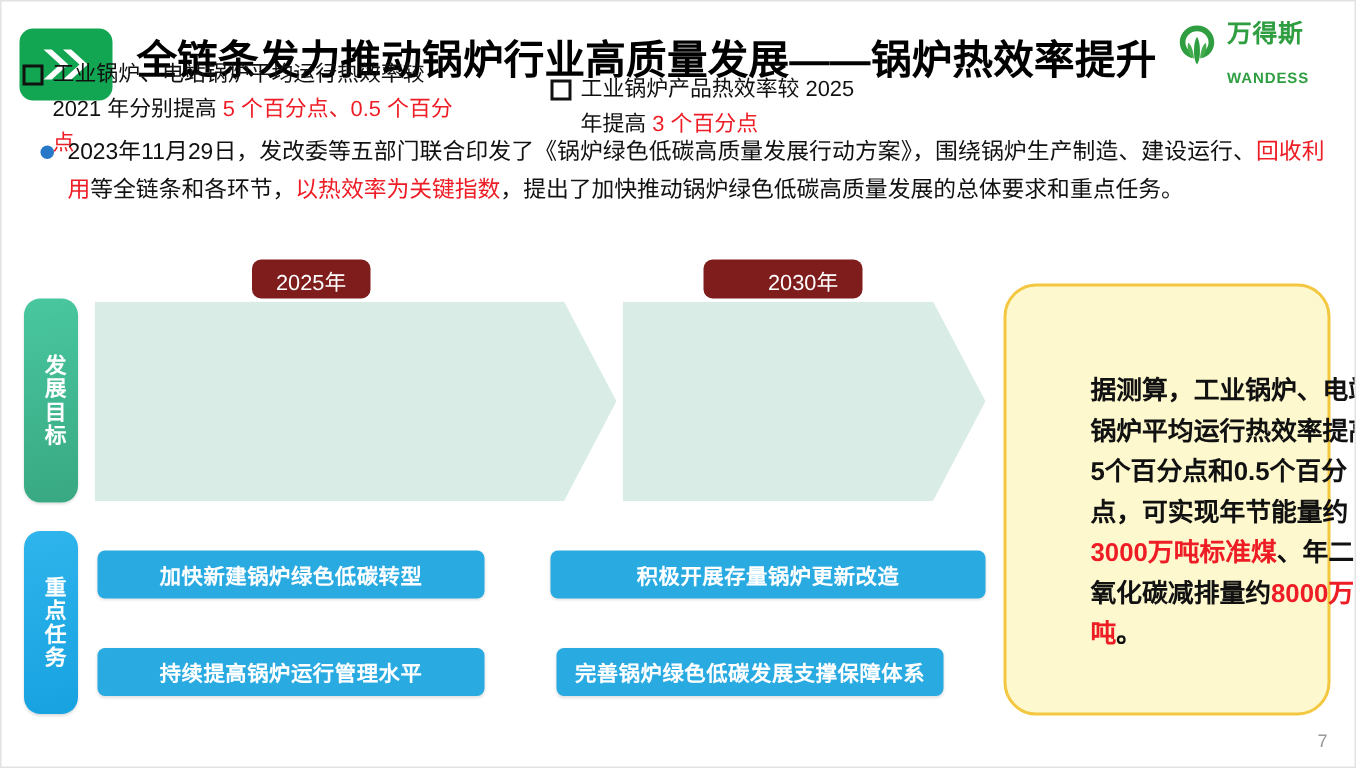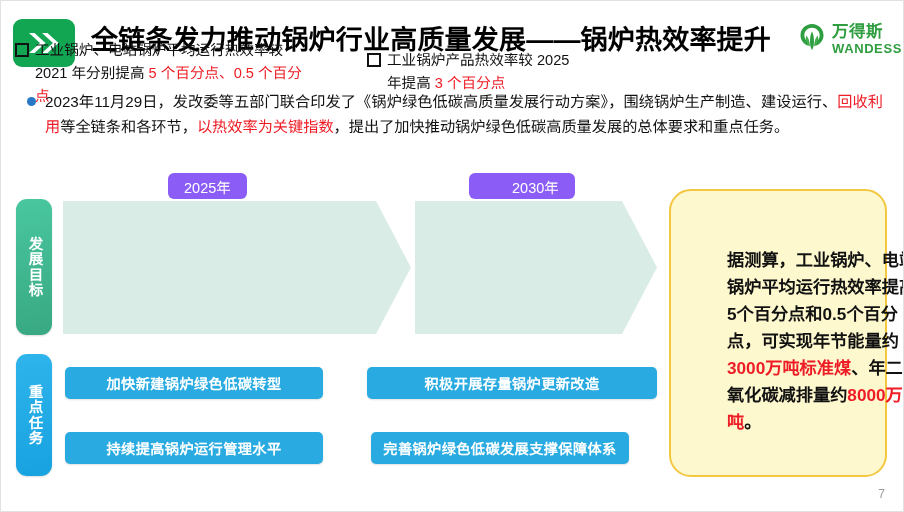--- a/index.html
+++ b/index.html
@@ -44,35 +44,35 @@
     font-size: 27px;
     font-weight: bold;
     color: #000000;
     letter-spacing: .2px;
     white-space: nowrap;
     line-height: 30px;
   }
 
   #brand-logo {
     position: absolute;
-    right: 0; top: 14px;
+    right: 14px; top: 14px;
     width: 108px; height: 48px;
     display: flex;
-    align-items: center;
+    align-items: flex-start;
     gap: 5px;
   }
   #brand-mark { flex: 0 0 auto; }
   #brand-words { display: flex; flex-direction: column; line-height: 1; }
   #brand-cn {
     font-size: 16.5px; font-weight: bold; color: #2f9e41;
     letter-spacing: .5px;
   }
   #brand-en {
-    font-size: 13px; font-weight: bold; color: #2f9e41;
-    letter-spacing: .6px; margin-top: 3px;
+    font-size: 10px; font-weight: bold; color: #2f9e41;
+    letter-spacing: .6px; margin-top: 16px;
   }
 
   
   #intro-block {
     position: absolute;
     left: 26px; top: 88px;
     width: 856px;
   }
   #intro-bullet {
     position: absolute;
@@ -88,21 +88,21 @@
     color: #111111;
     text-align: justify;
   }
   .rd { color: #ee1c25; }
 
   
   .year-badge {
     position: absolute;
     height: 26px;
     padding: 0 16px;
-    background: #8b5cf6;
+    background: #7f1d1d;
     border-radius: 6px;
     color: #ffffff;
     font-size: 14.5px;
     display: flex;
     align-items: center;
     justify-content: center;
     z-index: 4;
   }
   #year-badge-0 { left: 167px; top: 172px; }
   #year-badge-1 { left: 468px; top: 172px; padding-left: 43px; }

